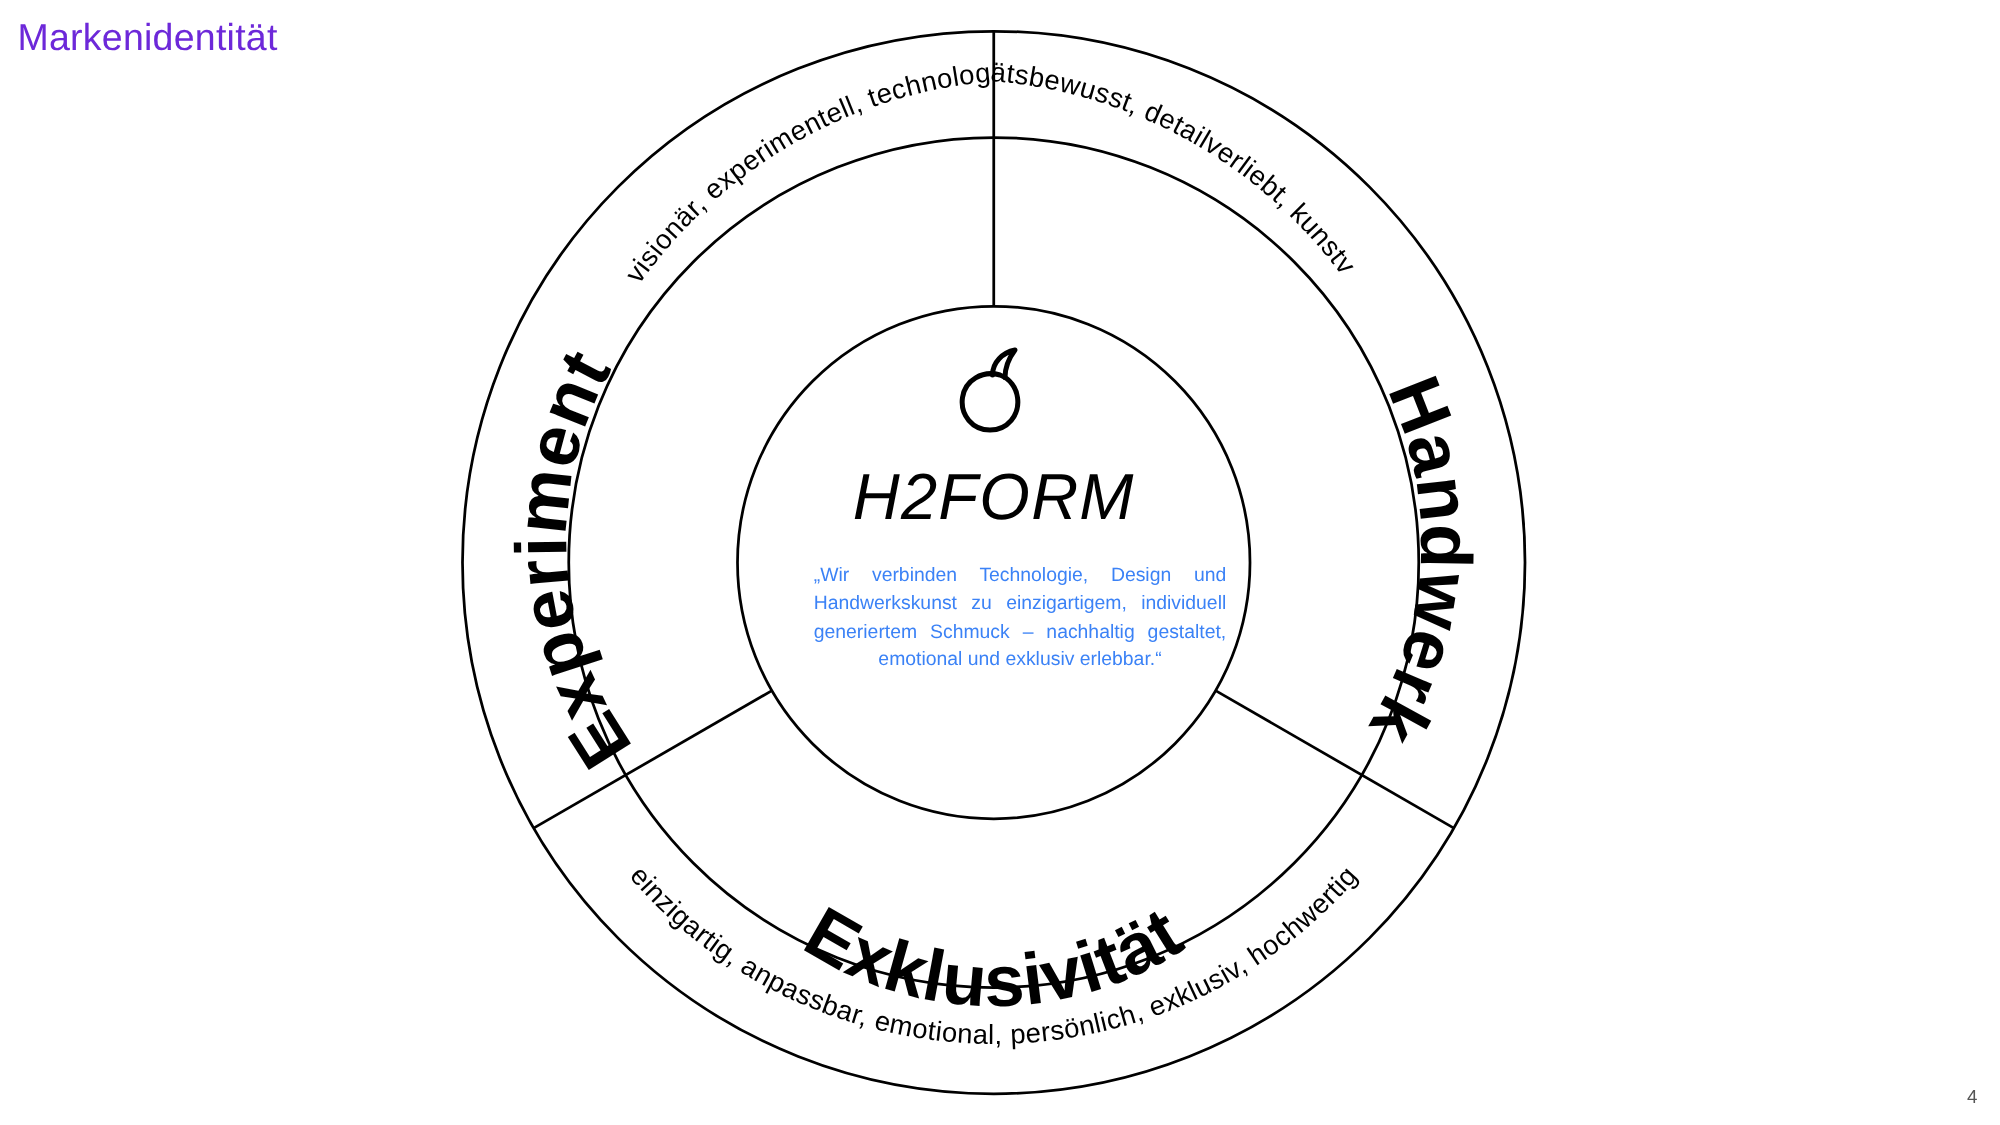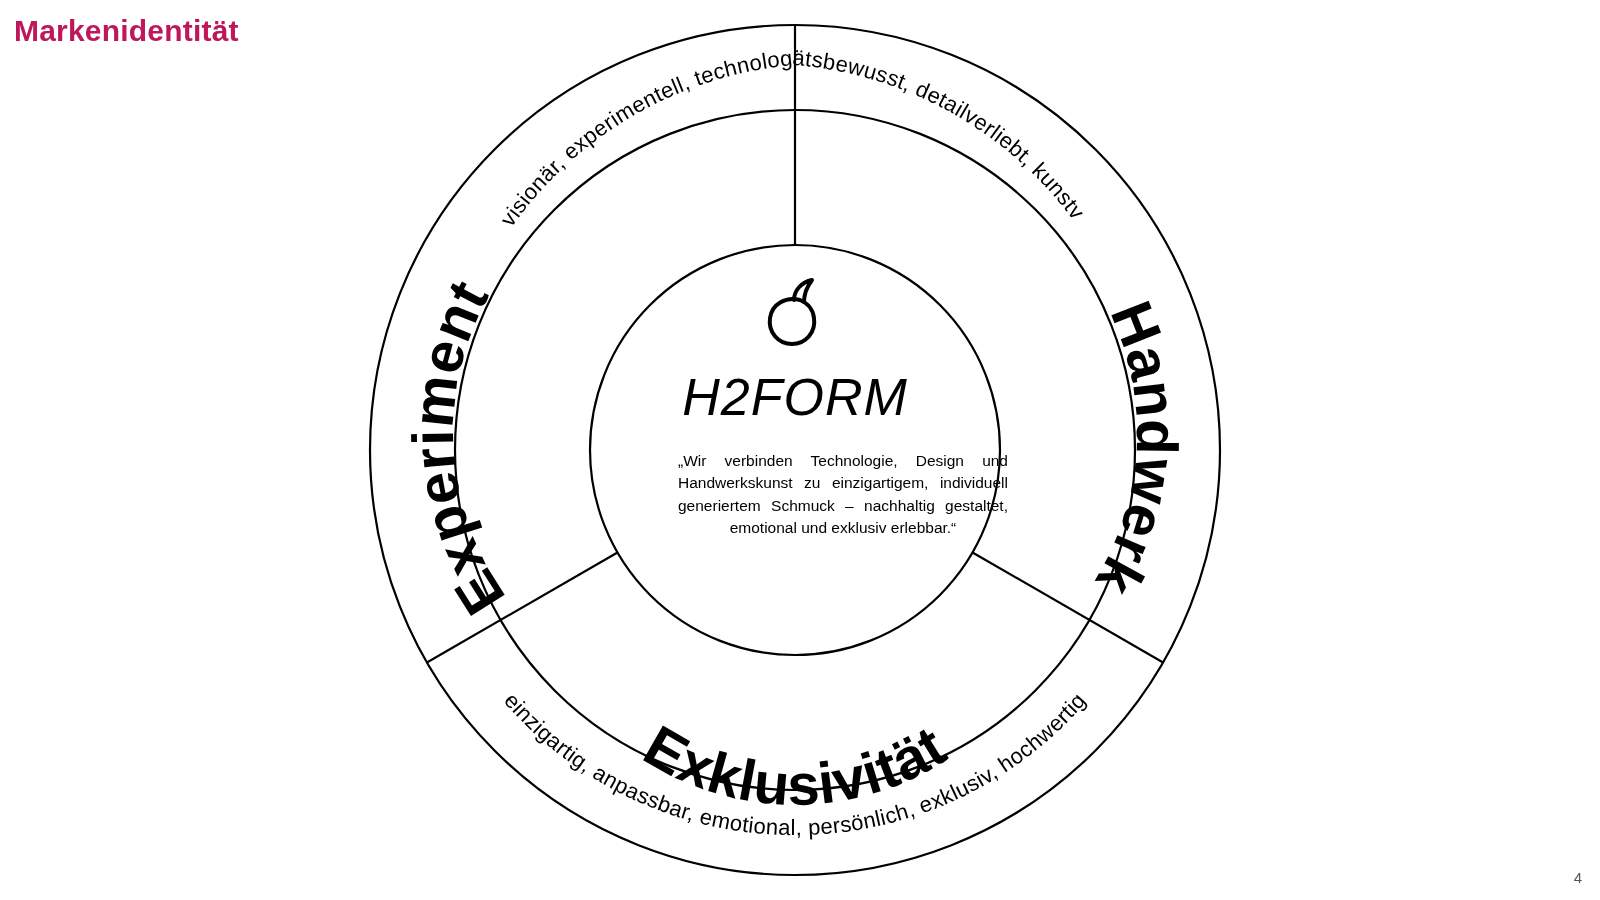--- a/index.html
+++ b/index.html
@@ -16,23 +16,22 @@
     color: #000000;
   }
 
   #slide-title {
     position: absolute;
     left: 14px;
     top: 14px;
     font-size: 30px;
     line-height: 1.15;
     letter-spacing: 0.2px;
-    color: #be185d;
+    color: #6d28d9;
     white-space: nowrap;
-    font-weight: bold;
   }
 
   #page-number {
     position: absolute;
     right: 18px;
     bottom: 14px;
     font-size: 15px;
     color: #555555;
   }
 
@@ -90,22 +89,21 @@
 
   #mission-text {
     position: absolute;
     left: 296px;
     top: 440px;
     width: 330px;
     text-align: justify;
     text-align-last: center;
     font-size: 15.5px;
     line-height: 1.45;
-    color: #000000;
-    margin-left: 27px;
+    color: #3b82f6;
   }
 </style>
 </head>
 <body>
 
 <div id="slide-title">Markenidentität</div>
 
 <div id="diagram-wrap">
   <svg class="diagram" viewBox="0 0 880 880" xmlns="http://www.w3.org/2000/svg">
     <defs>

